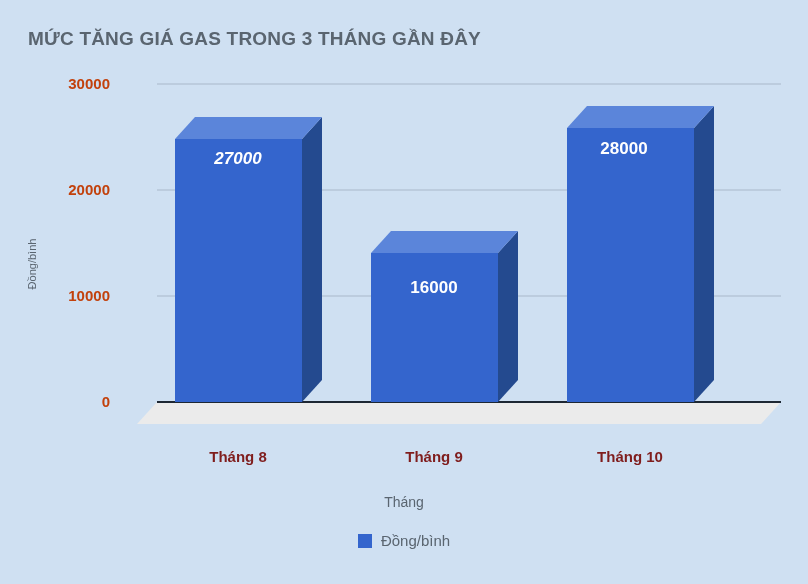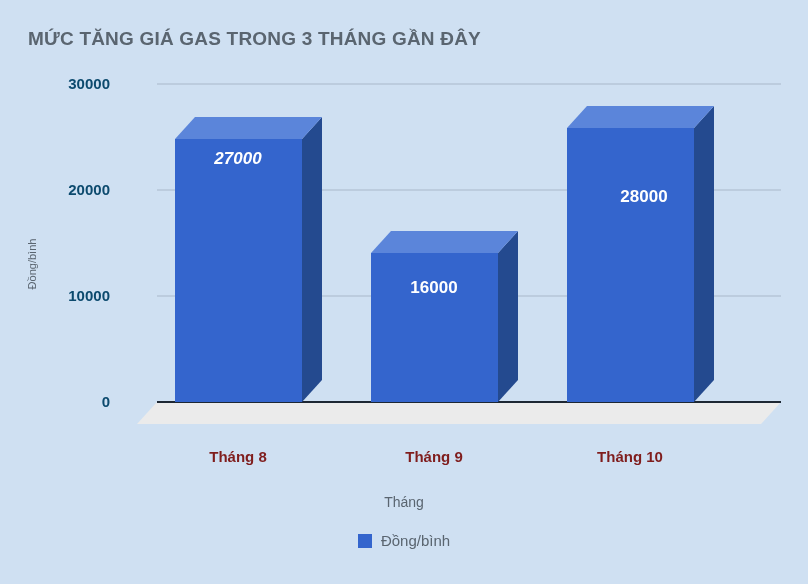--- a/index.html
+++ b/index.html
@@ -34,21 +34,21 @@
     position: absolute;
     left: 0;
     top: 0;
   }
   .ytick {
     position: absolute;
     width: 90px;
     text-align: right;
     font-size: 15px;
     font-weight: bold;
-    color: #0c4a6e;
+    color: #c2410c;
     line-height: 1;
   }
   .ylabel-rot {
     position: absolute;
     left: -18px;
     top: 258px;
     width: 100px;
     text-align: center;
     font-size: 11px;
     color: #5a6570;
@@ -141,21 +141,21 @@
 
     <g>
       <polygon points="694,402 714,380 714,106 694,128" fill="#244a8f"></polygon>
       <polygon points="567,128 694,128 714,106 587,106" fill="#5b85da"></polygon>
       <rect x="567" y="128" width="127" height="274" fill="#3465cd"></rect>
     </g>
   </svg>
 
   <div class="bar-value" style="left:158px; top:149px;font-style:italic;">27000</div>
   <div class="bar-value" style="left:354px; top:265px;margin-top:13px;">16000</div>
-  <div class="bar-value" style="left:564px; top:139px;margin-top:48px;">28000</div>
+  <div class="bar-value" style="left:544px; top:139px;">28000</div>
 
   <div class="xtick" style="left:148px;">Tháng 8</div>
   <div class="xtick" style="left:344px;">Tháng 9</div>
   <div class="xtick" style="left:540px;">Tháng 10</div>
 
   <div class="xaxis-title">Tháng</div>
 
   <div class="legend">
     <span class="legend-swatch"></span>
     <span class="legend-text">Đồng/bình</span>

